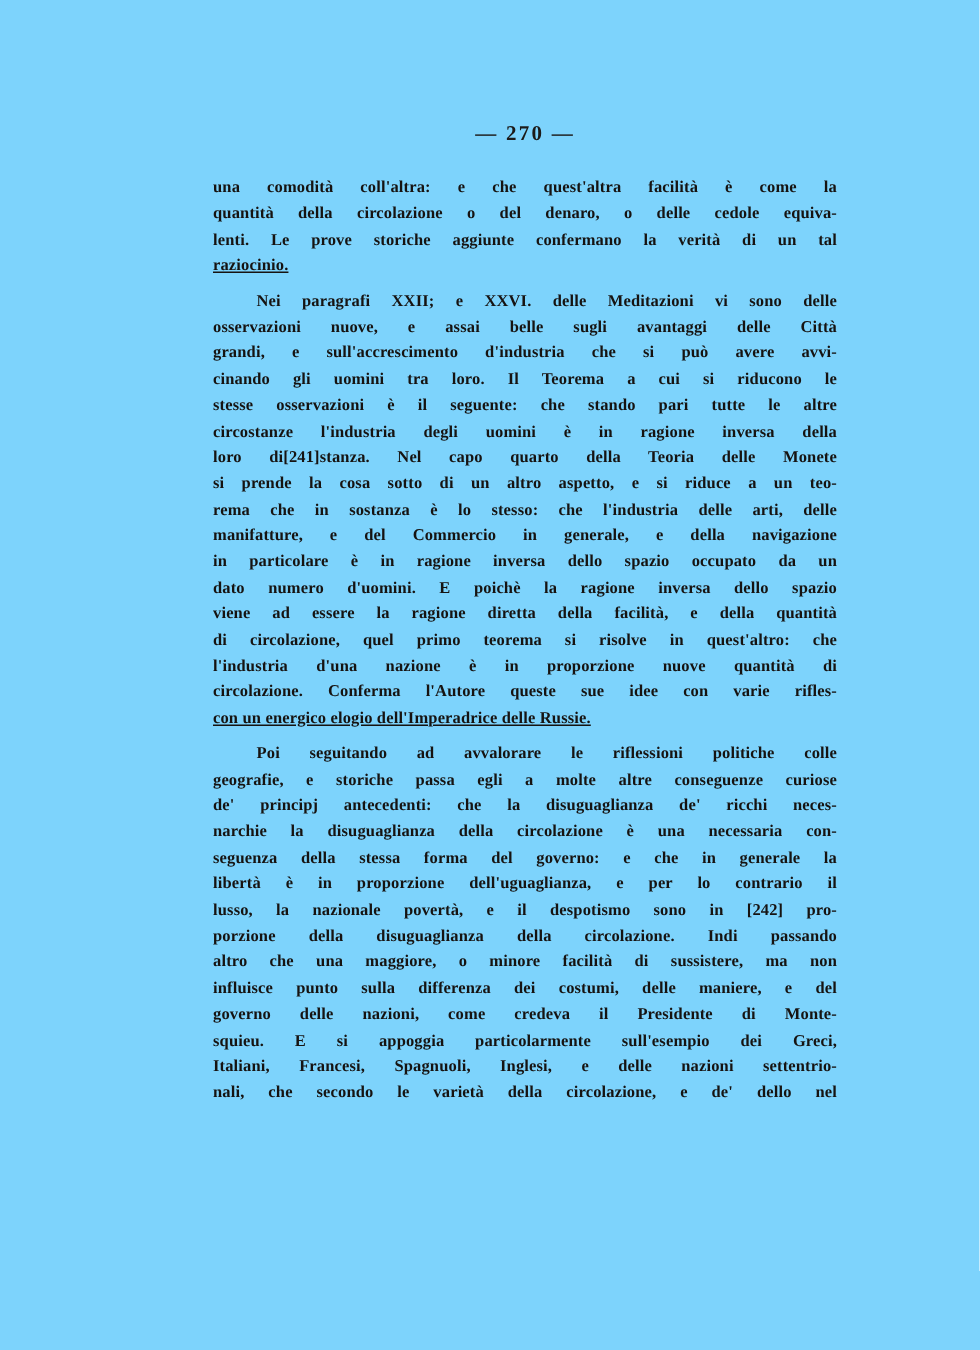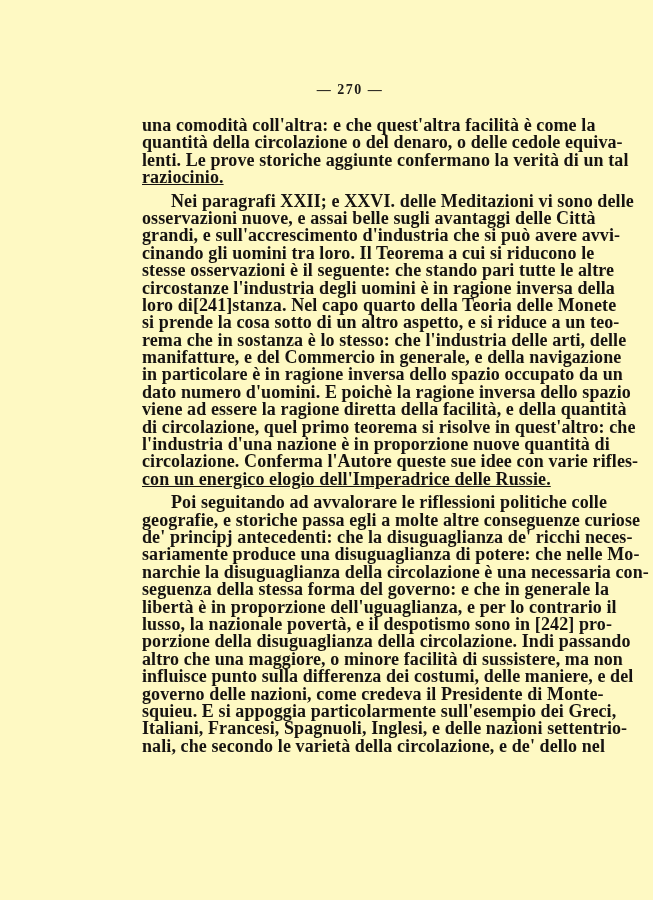--- a/index.html
+++ b/index.html
@@ -4,42 +4,42 @@
 <style>
   html, body {
     margin: 0;
     padding: 0;
     background: #ffffff;
   }
   .page {
     position: relative;
     width: 653px;
     height: 900px;
-    background: #fef9c3;
+    background: #7dd3fc;
     overflow: hidden;
     font-family: "Liberation Serif", "DejaVu Serif", serif;
   }
   .page-number {
     position: absolute;
     top: 82px;
     left: 142px;
     width: 416px;
     text-align: center;
     font-size: 14px;
     font-weight: 700;
     letter-spacing: 1.5px;
     color: #1c1a18;
   }
   .text-block {
     position: absolute;
     top: 117px;
     left: 142px;
     width: 416px;
     color: #161311;
-    font-size: 18px;
+    font-size: 11px;
     font-weight: 700;
   }
   .para { margin: 0; }
   .para + .para { margin-top: 6px; }
   .line {
     height: 17.4px;
     line-height: 17.4px;
     white-space: nowrap;
     text-align: justify;
     
@@ -78,21 +78,20 @@
         <div class="line">viene ad essere la ragione diretta della facilità, e della quantità</div>
         <div class="line">di circolazione, quel primo teorema si risolve in quest'altro: che</div>
         <div class="line">l'industria d'una nazione è in proporzione nuove quantità di</div>
         <div class="line">circolazione. Conferma l'Autore queste sue idee con varie rifles-</div>
         <div class="line flush">con un energico elogio dell'Imperadrice delle Russie.</div>
       </div>
     <div class="para">
         <div class="line indent">Poi seguitando ad avvalorare le riflessioni politiche colle</div>
         <div class="line">geografie, e storiche passa egli a molte altre conseguenze curiose</div>
         <div class="line">de' principj antecedenti: che la disuguaglianza de' ricchi neces-</div>
-        <div class="line">sariamente produce una disuguaglianza di potere: che nelle Mo-</div>
         <div class="line">narchie la disuguaglianza della circolazione è una necessaria con-</div>
         <div class="line">seguenza della stessa forma del governo: e che in generale la</div>
         <div class="line">libertà è in proporzione dell'uguaglianza, e per lo contrario il</div>
         <div class="line">lusso, la nazionale povertà, e il despotismo sono in [242] pro-</div>
         <div class="line">porzione della disuguaglianza della circolazione. Indi passando</div>
         <div class="line">altro che una maggiore, o minore facilità di sussistere, ma non</div>
         <div class="line">influisce punto sulla differenza dei costumi, delle maniere, e del</div>
         <div class="line">governo delle nazioni, come credeva il Presidente di Monte-</div>
         <div class="line">squieu. E si appoggia particolarmente sull'esempio dei Greci,</div>
         <div class="line">Italiani, Francesi, Spagnuoli, Inglesi, e delle nazioni settentrio-</div>

